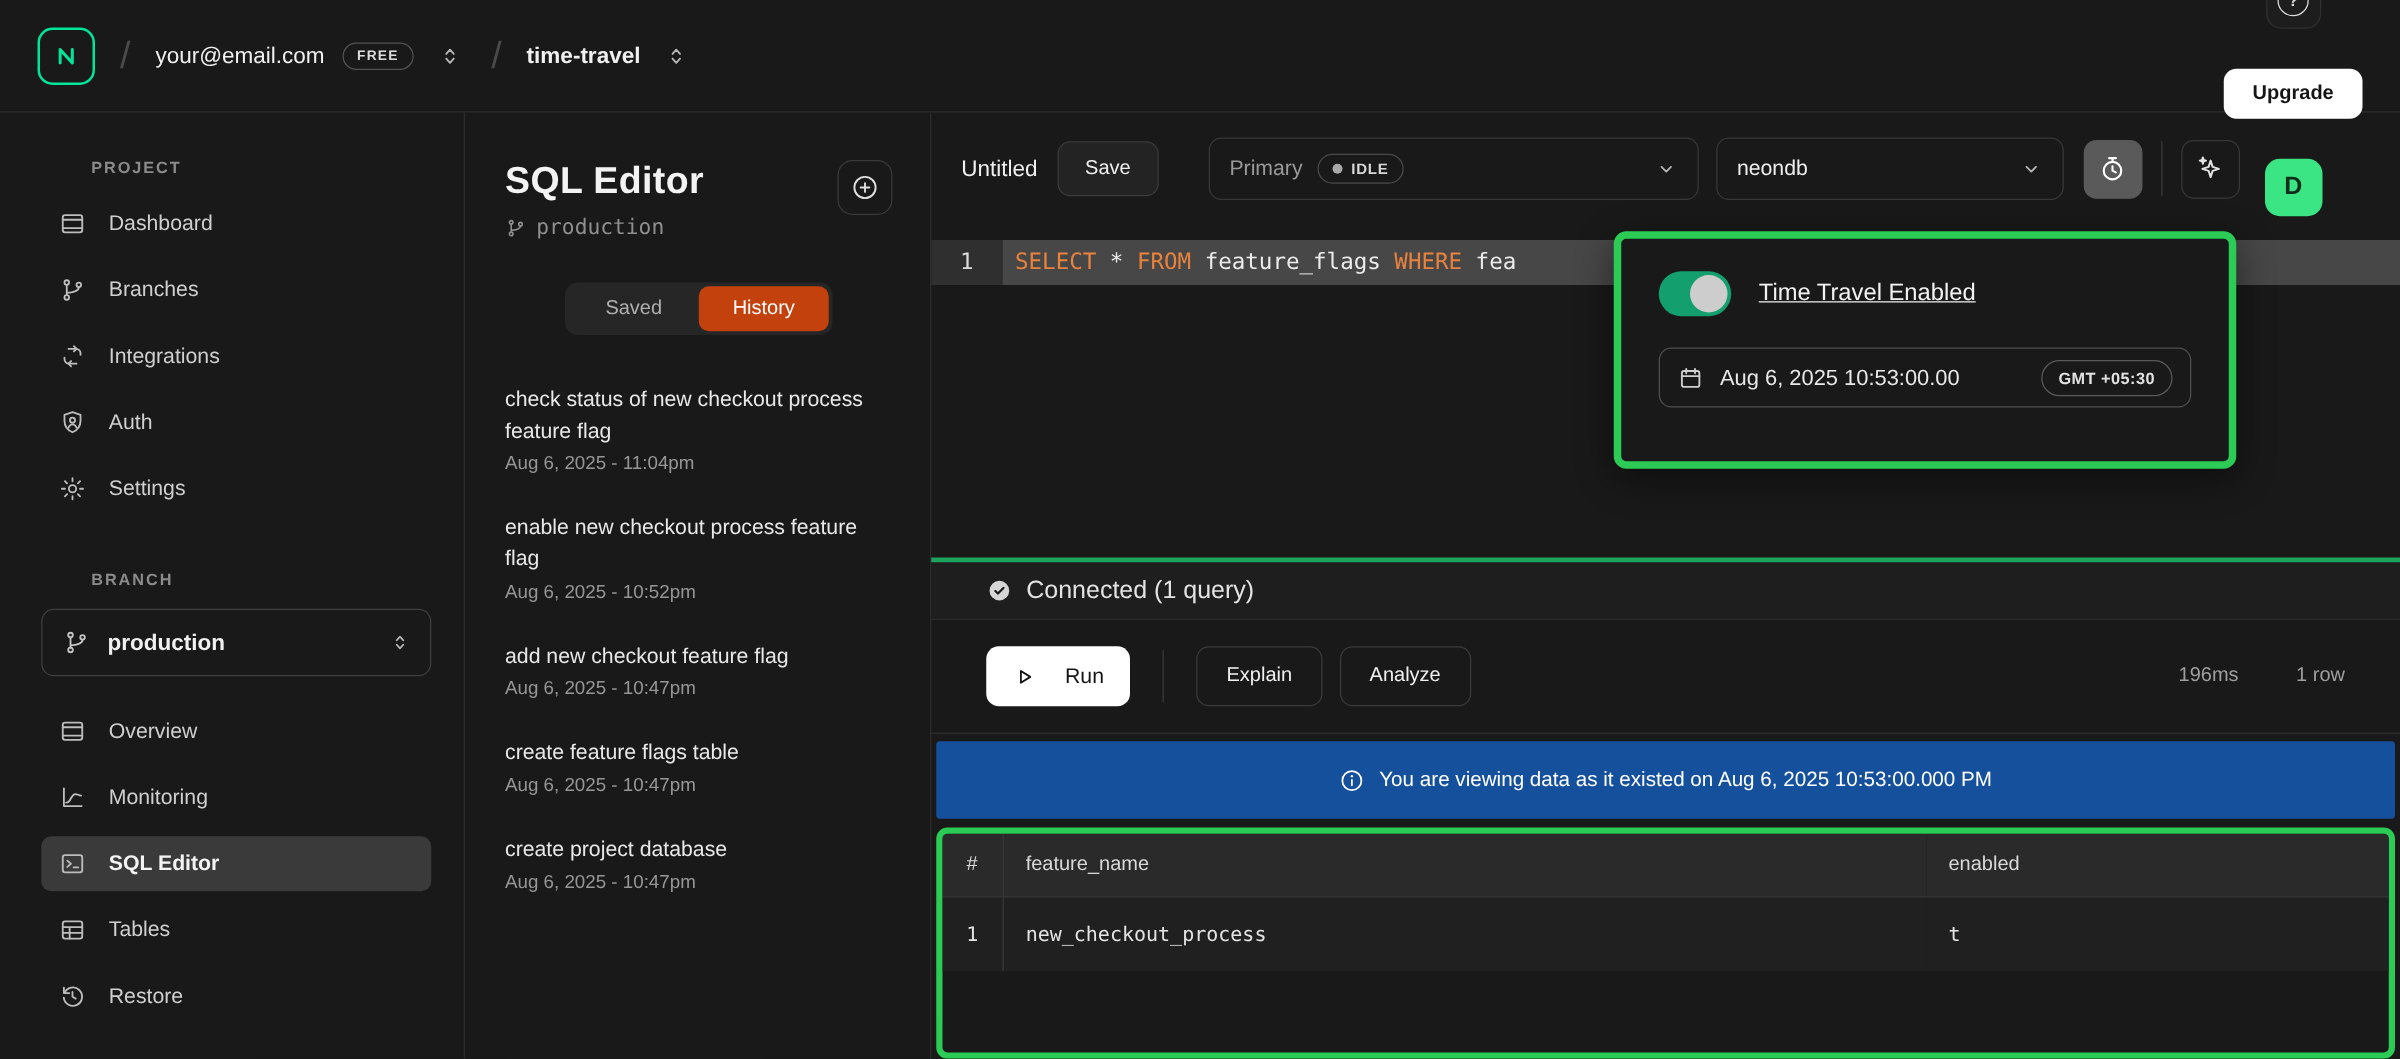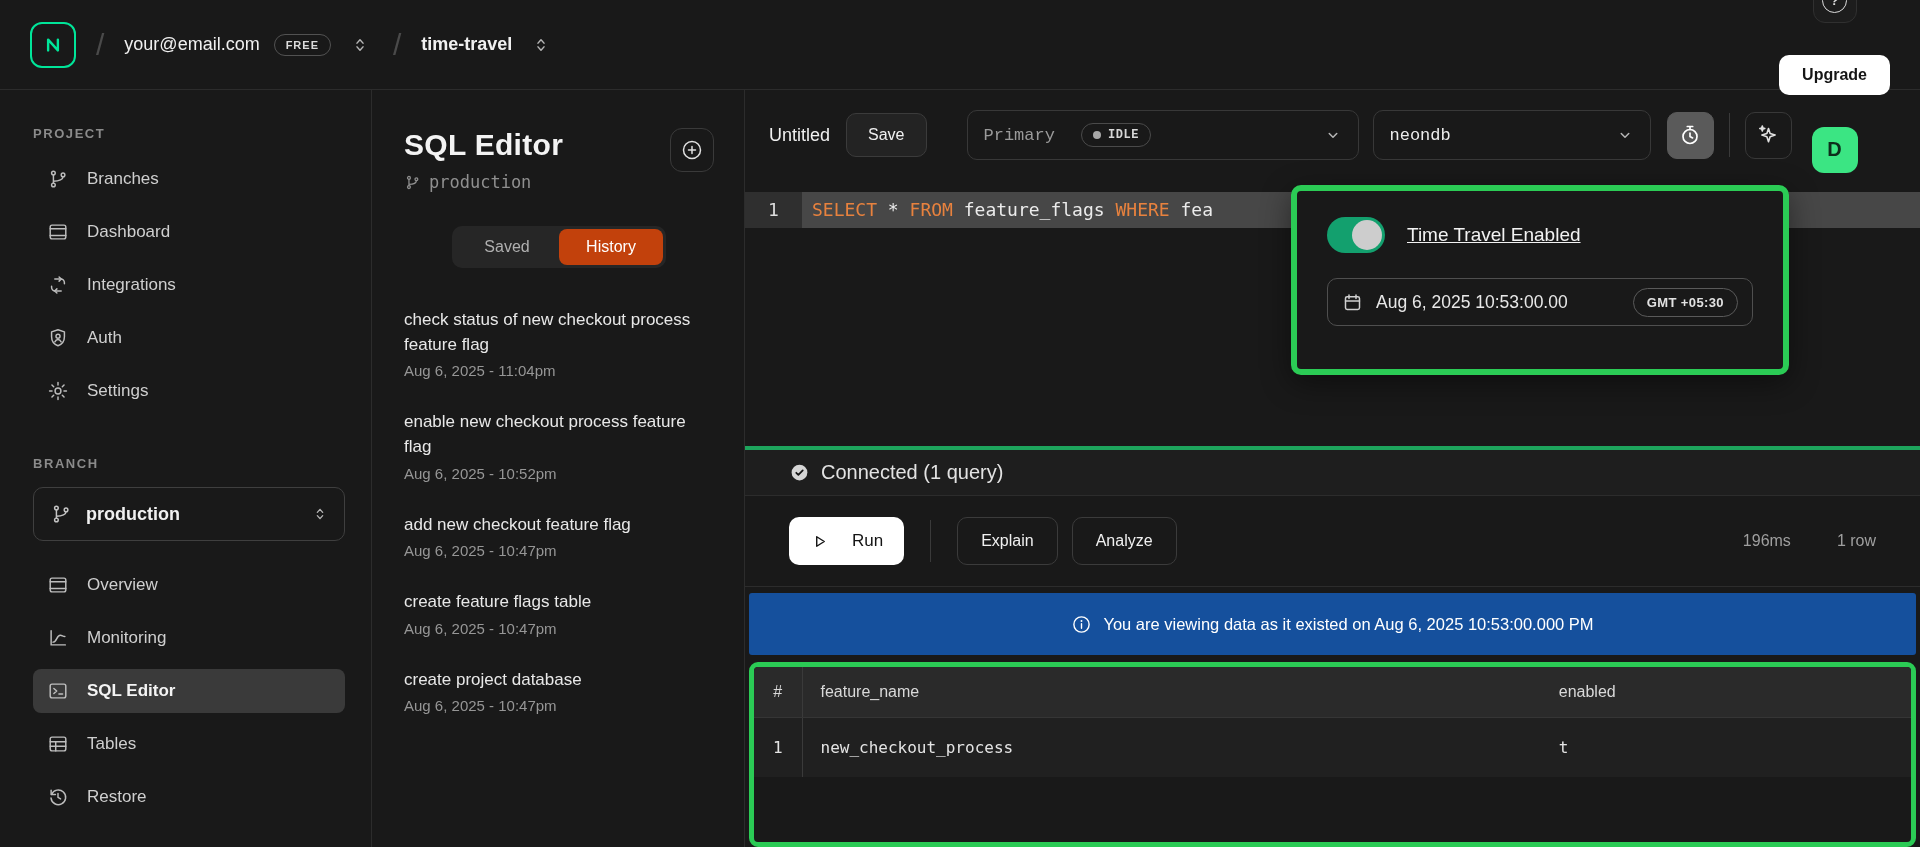--- a/index.html
+++ b/index.html
@@ -25,21 +25,21 @@
   .help-btn { width:44px; height:44px; border:1px solid #303030; background:#1d1d1d; border-radius:12px; display:grid; place-items:center; cursor:pointer; }
   .help-q { width:25px; height:25px; border:1.6px solid #dcdcdc; border-radius:50%; display:grid; place-items:center; font-size:13px; font-weight:700; color:#dcdcdc; }
   .upgrade-btn { background:#ffffff; color:#151515; border:none; border-radius:10px; padding:11px 23px; font-size:16px; font-weight:600; font-family:inherit; cursor:pointer; }
   .avatar { width:46px; height:46px; border-radius:12px; background:#3be583; color:#0d2e1c; display:grid; place-items:center; font-size:20px; font-weight:700; cursor:pointer; }
 
   
   .main { display:flex; height:757px; }
 
   
   .sidebar { width:372px; flex:0 0 372px; border-right:1px solid #2c2c2c; padding:36px 26px 0 33px; }
-  .section-label { font-size:13px; font-weight:700; letter-spacing:.12em; color:#8b8b8b; margin-bottom:16px; }
+  .section-label { font-size:13px; font-weight:700; letter-spacing:.12em; color:#8b8b8b; margin-bottom:16px;margin-left:40px; }
   .nav-item { display:flex; align-items:center; gap:18px; height:44px; margin-bottom:9px; padding:0 14px; border-radius:8px; color:#cfcfcf; cursor:pointer; }
   .nav-item .ni-icon { color:#bdbdbd; flex:0 0 auto; }
   .nav-item .ni-label { font-size:17px; }
   .nav-item.active { background:#3a3a3a; color:#f4f4f4; }
   .nav-item.active .ni-label { font-weight:600; }
   .branch-select { display:flex; align-items:center; gap:14px; height:54px; border:1px solid #3f3f3f; border-radius:10px; padding:0 16px; margin:2px 0 22px; cursor:pointer; }
   .branch-select .bs-label { font-size:18px; font-weight:700; color:#f0f0f0; flex:1; }
   .sb-gap { height:34px; }
 
   
@@ -54,21 +54,21 @@
   .hist { margin-top:40px; }
   .hist-item { margin-bottom:31px; cursor:pointer; }
   .hist-title { font-size:17px; color:#e8e8e8; line-height:1.45; }
   .hist-time { font-size:15px; color:#969696; margin-top:5px; }
 
   
   .editor { flex:1; display:flex; flex-direction:column; position:relative; min-width:0; }
   .ed-toolbar { height:90px; flex:0 0 90px; display:flex; align-items:center; padding:0 24px; }
   .ed-tabname { font-size:18px; color:#f0f0f0; margin-right:16px; cursor:pointer; }
   .btn-dark { border:1px solid #3b3b3b; background:#232323; color:#f0f0f0; font-size:16px; font-family:inherit; border-radius:10px; padding:12px 21px; cursor:pointer; }
-  .select { display:flex; align-items:center; gap:26px; border:1px solid #383838; border-radius:10px; height:50px; padding:16px 16px; cursor:pointer;font-family:Liberation Mono, monospace; }
+  .select { display:flex; align-items:center; gap:12px; border:1px solid #383838; border-radius:10px; height:50px; padding:16px 16px; cursor:pointer; }
   .sel-compute { width:392px; margin-left:40px; }
   .sel-compute .sel-name { font-size:17px; color:#9a9a9a; }
   .idle-pill { display:flex; align-items:center; gap:7px; border:1px solid #4a4a4a; border-radius:999px; padding:4px 11px; }
   .idle-dot { width:8px; height:8px; border-radius:50%; background:#a8a8a8; }
   .idle-pill .txt { font-size:12px; font-weight:700; letter-spacing:.05em; color:#d8d8d8; }
   .sel-db { width:278px; margin-left:14px; }
   .sel-db .sel-name { font-size:17px; color:#ededed; }
   .sel-chevron { margin-left:auto; color:#b5b5b5; }
   .icon-btn { width:47px; height:47px; border-radius:10px; border:1px solid #383838; background:none; display:grid; place-items:center; color:#e2e2e2; cursor:pointer; }
   .icon-btn.active { background:#5a5a5a; border-color:#5a5a5a; color:#ffffff; }
@@ -148,36 +148,36 @@
 </header>
 
 <div class="main">
 
   <nav class="sidebar">
     <div class="section-label">PROJECT</div>
 
     <div class="nav-item">
       <span class="ni-icon">
           <svg width="22" height="22" viewBox="0 0 24 24" fill="none" stroke="currentColor" stroke-width="1.6" stroke-linecap="round" stroke-linejoin="round">
+            <rect x="3.5" y="4.5" width="17" height="15" rx="2"></rect>
+            <path d="M3.5 8.5h17M3.5 15.8h17"></path>
+          </svg>
+        </span>
+      <span class="ni-label">Dashboard</span>
+    </div>
+    <div class="nav-item">
+      <span class="ni-icon">
+          <svg width="22" height="22" viewBox="0 0 24 24" fill="none" stroke="currentColor" stroke-width="1.6" stroke-linecap="round" stroke-linejoin="round">
             <circle cx="7" cy="5.5" r="2"></circle>
             <circle cx="7" cy="18.5" r="2"></circle>
             <circle cx="17.5" cy="7.5" r="2"></circle>
             <path d="M7 7.5v9M7 14.5c6.5 0 10.5-2.3 10.5-5"></path>
           </svg>
         </span>
       <span class="ni-label">Branches</span>
-    </div>
-    <div class="nav-item">
-      <span class="ni-icon">
-          <svg width="22" height="22" viewBox="0 0 24 24" fill="none" stroke="currentColor" stroke-width="1.6" stroke-linecap="round" stroke-linejoin="round">
-            <rect x="3.5" y="4.5" width="17" height="15" rx="2"></rect>
-            <path d="M3.5 8.5h17M3.5 15.8h17"></path>
-          </svg>
-        </span>
-      <span class="ni-label">Dashboard</span>
     </div>
     <div class="nav-item">
       <span class="ni-icon">
           <svg width="22" height="22" viewBox="0 0 24 24" fill="none" stroke="currentColor" stroke-width="1.6" stroke-linecap="round" stroke-linejoin="round">
             <path d="M8.5 5.5h6.5a4 4 0 0 1 4 4v1.2"></path>
             <path d="M15.5 18.5H9a4 4 0 0 1-4-4v-1.2"></path>
             <path d="M13.2 3.2l2.4 2.3-2.4 2.3"></path>
             <path d="M10.8 16.2l-2.4 2.3 2.4 2.3"></path>
           </svg>
         </span>

